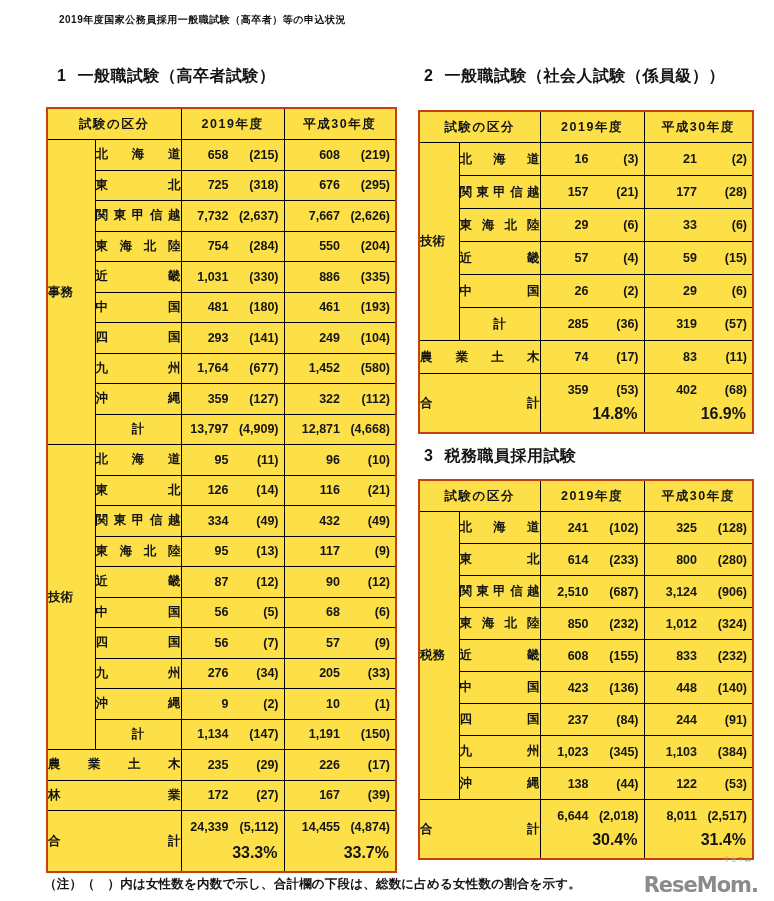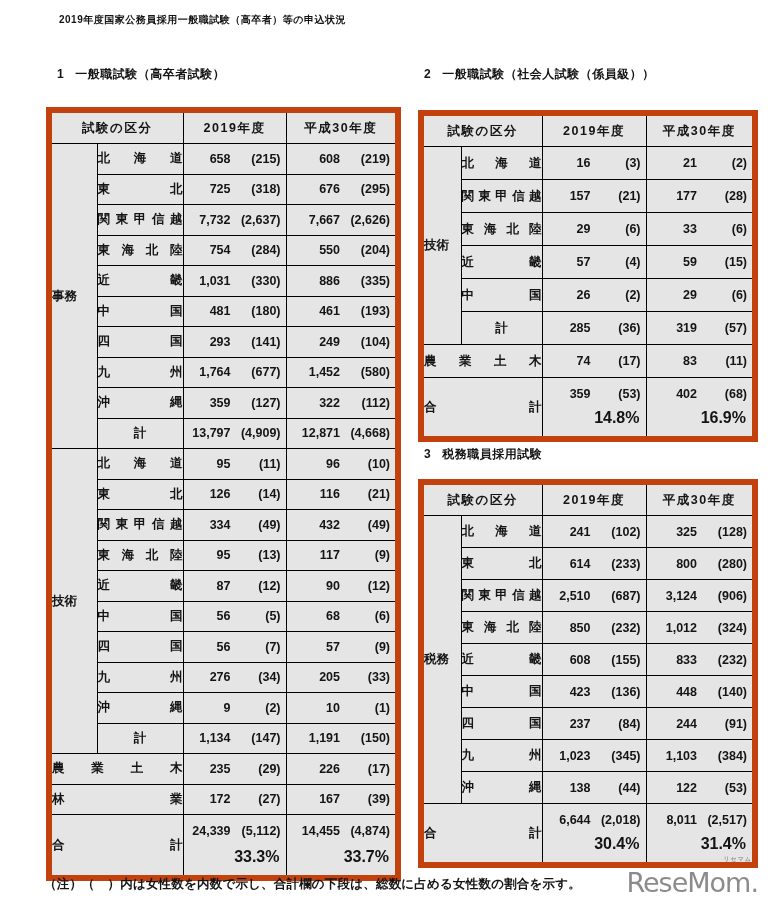--- a/index.html
+++ b/index.html
@@ -5,34 +5,34 @@
   html,body{margin:0;padding:0;background:#ffffff;}
   body{
     width:774px;height:901px;position:relative;overflow:hidden;
     font-family:"Liberation Sans","DejaVu Sans",sans-serif;
     color:#141414;
   }
   .doc-title{
     position:absolute;left:59px;top:13px;
     font-size:10px;font-weight:700;letter-spacing:.5px;
   }
-  .sec-title{position:absolute;font-size:12px;font-weight:700;letter-spacing:.5px;}
+  .sec-title{position:absolute;font-size:16px;font-weight:700;letter-spacing:.5px;}
   .sec-title .no{margin-right:11px;}
   #sec1{left:57px;top:66px;}
   #sec2{left:424px;top:66px;}
   #sec3{left:424px;top:446px;}
 
   .tbl-mount{position:absolute;}
   #mount-t1{left:46px;top:107px;}
   #mount-t2{left:418px;top:110px;}
   #mount-t3{left:418px;top:479px;}
 
   table.data-table{
-    border-collapse:collapse;table-layout:fixed;background:#e5e5e5;
-    border:6px solid #c2410c;
+    border-collapse:collapse;table-layout:fixed;background:#fde047;
+    border:2px solid #c2410c;
   }
   table.data-table td{
     border:1px solid #000;padding:0;overflow:hidden;white-space:nowrap;
     font-size:12.5px;font-weight:600;vertical-align:middle;
   }
   td.hd{
     text-align:center;font-size:13px;font-weight:700;letter-spacing:1.5px;
     border-bottom:2px solid #000;
   }
   td.bl2{border-left:2px solid #000;}
@@ -61,21 +61,21 @@
   .note{
     position:absolute;left:44px;top:876px;
     font-size:12.5px;font-weight:600;letter-spacing:.2px;
   }
   .logo{
     position:absolute;right:16px;top:850px;height:46px;width:140px;
     display:flex;align-items:flex-end;justify-content:flex-end;
   }
   .logo-text{
     font-family:"DejaVu Sans","Liberation Sans",sans-serif;
-    font-size:27px;font-weight:400;letter-spacing:-1px;color:#8b8b8b;line-height:1;
+    font-size:21px;font-weight:700;letter-spacing:-1px;color:#8b8b8b;line-height:1;
   }
   .logo-ruby{
     position:absolute;top:5px;right:6px;
     font-size:6px;letter-spacing:1px;color:#9a9a9a;font-weight:700;
   }
   .logo-dot{color:#8b8b8b;}
 </style>
 </head>
 <body>
 

